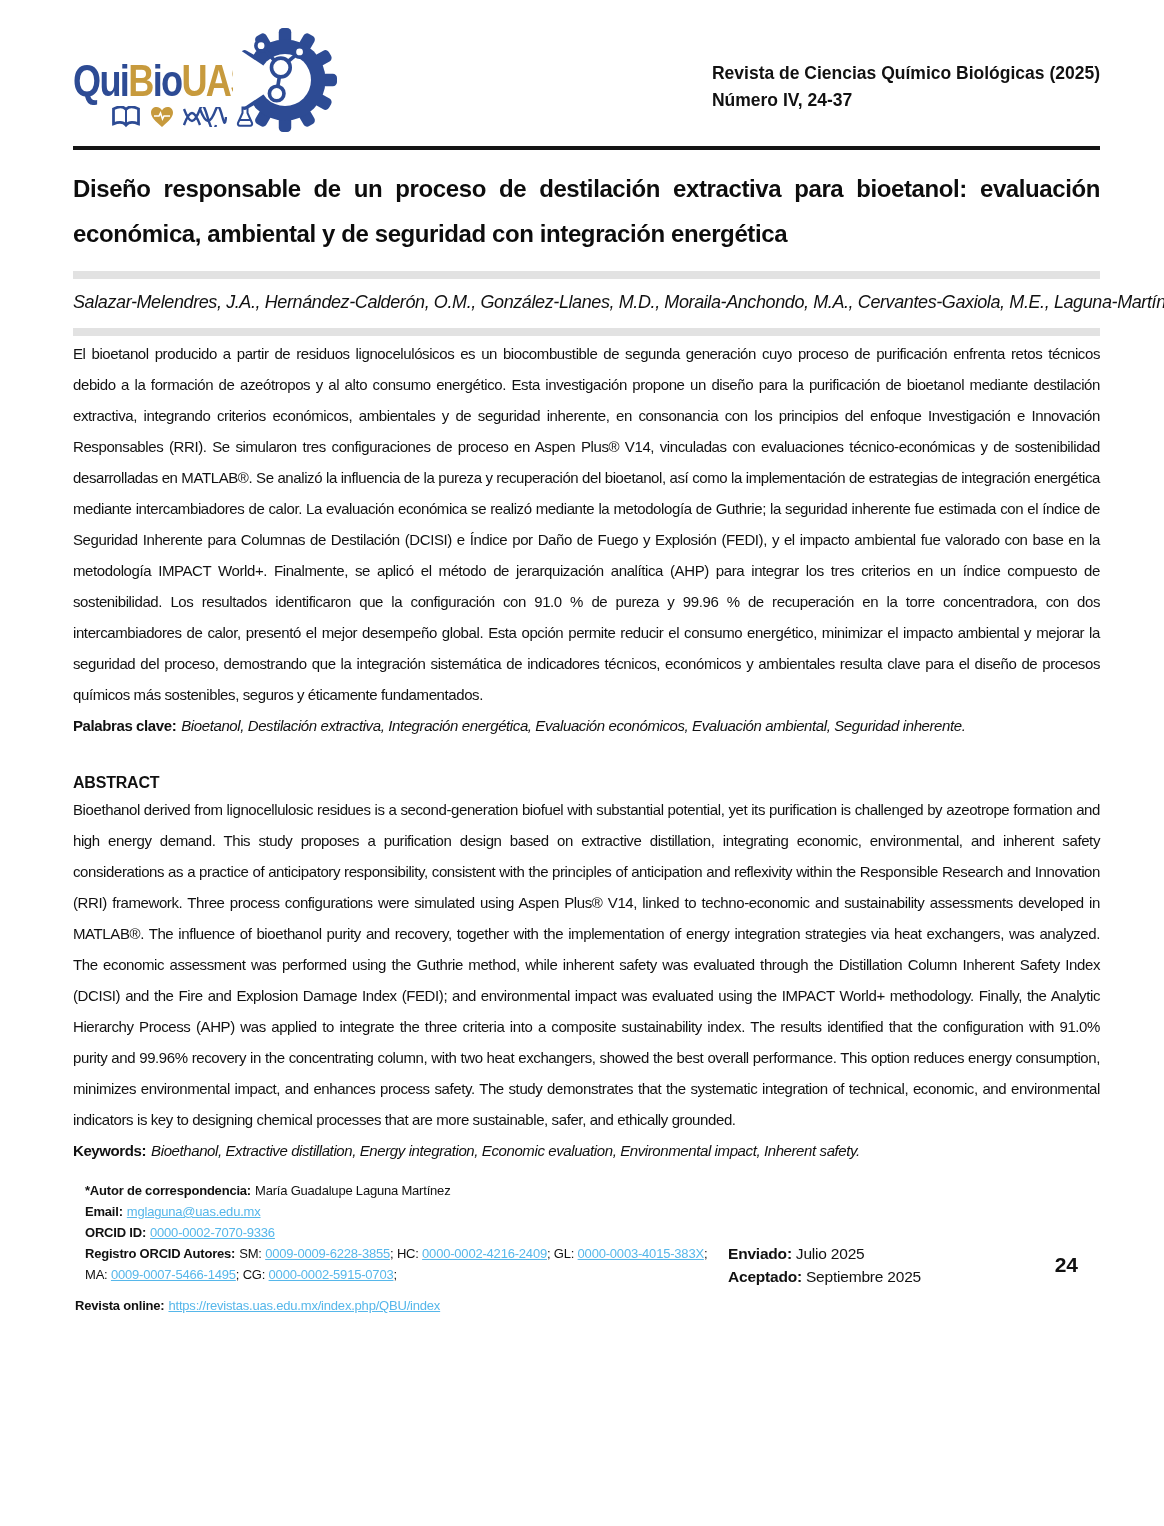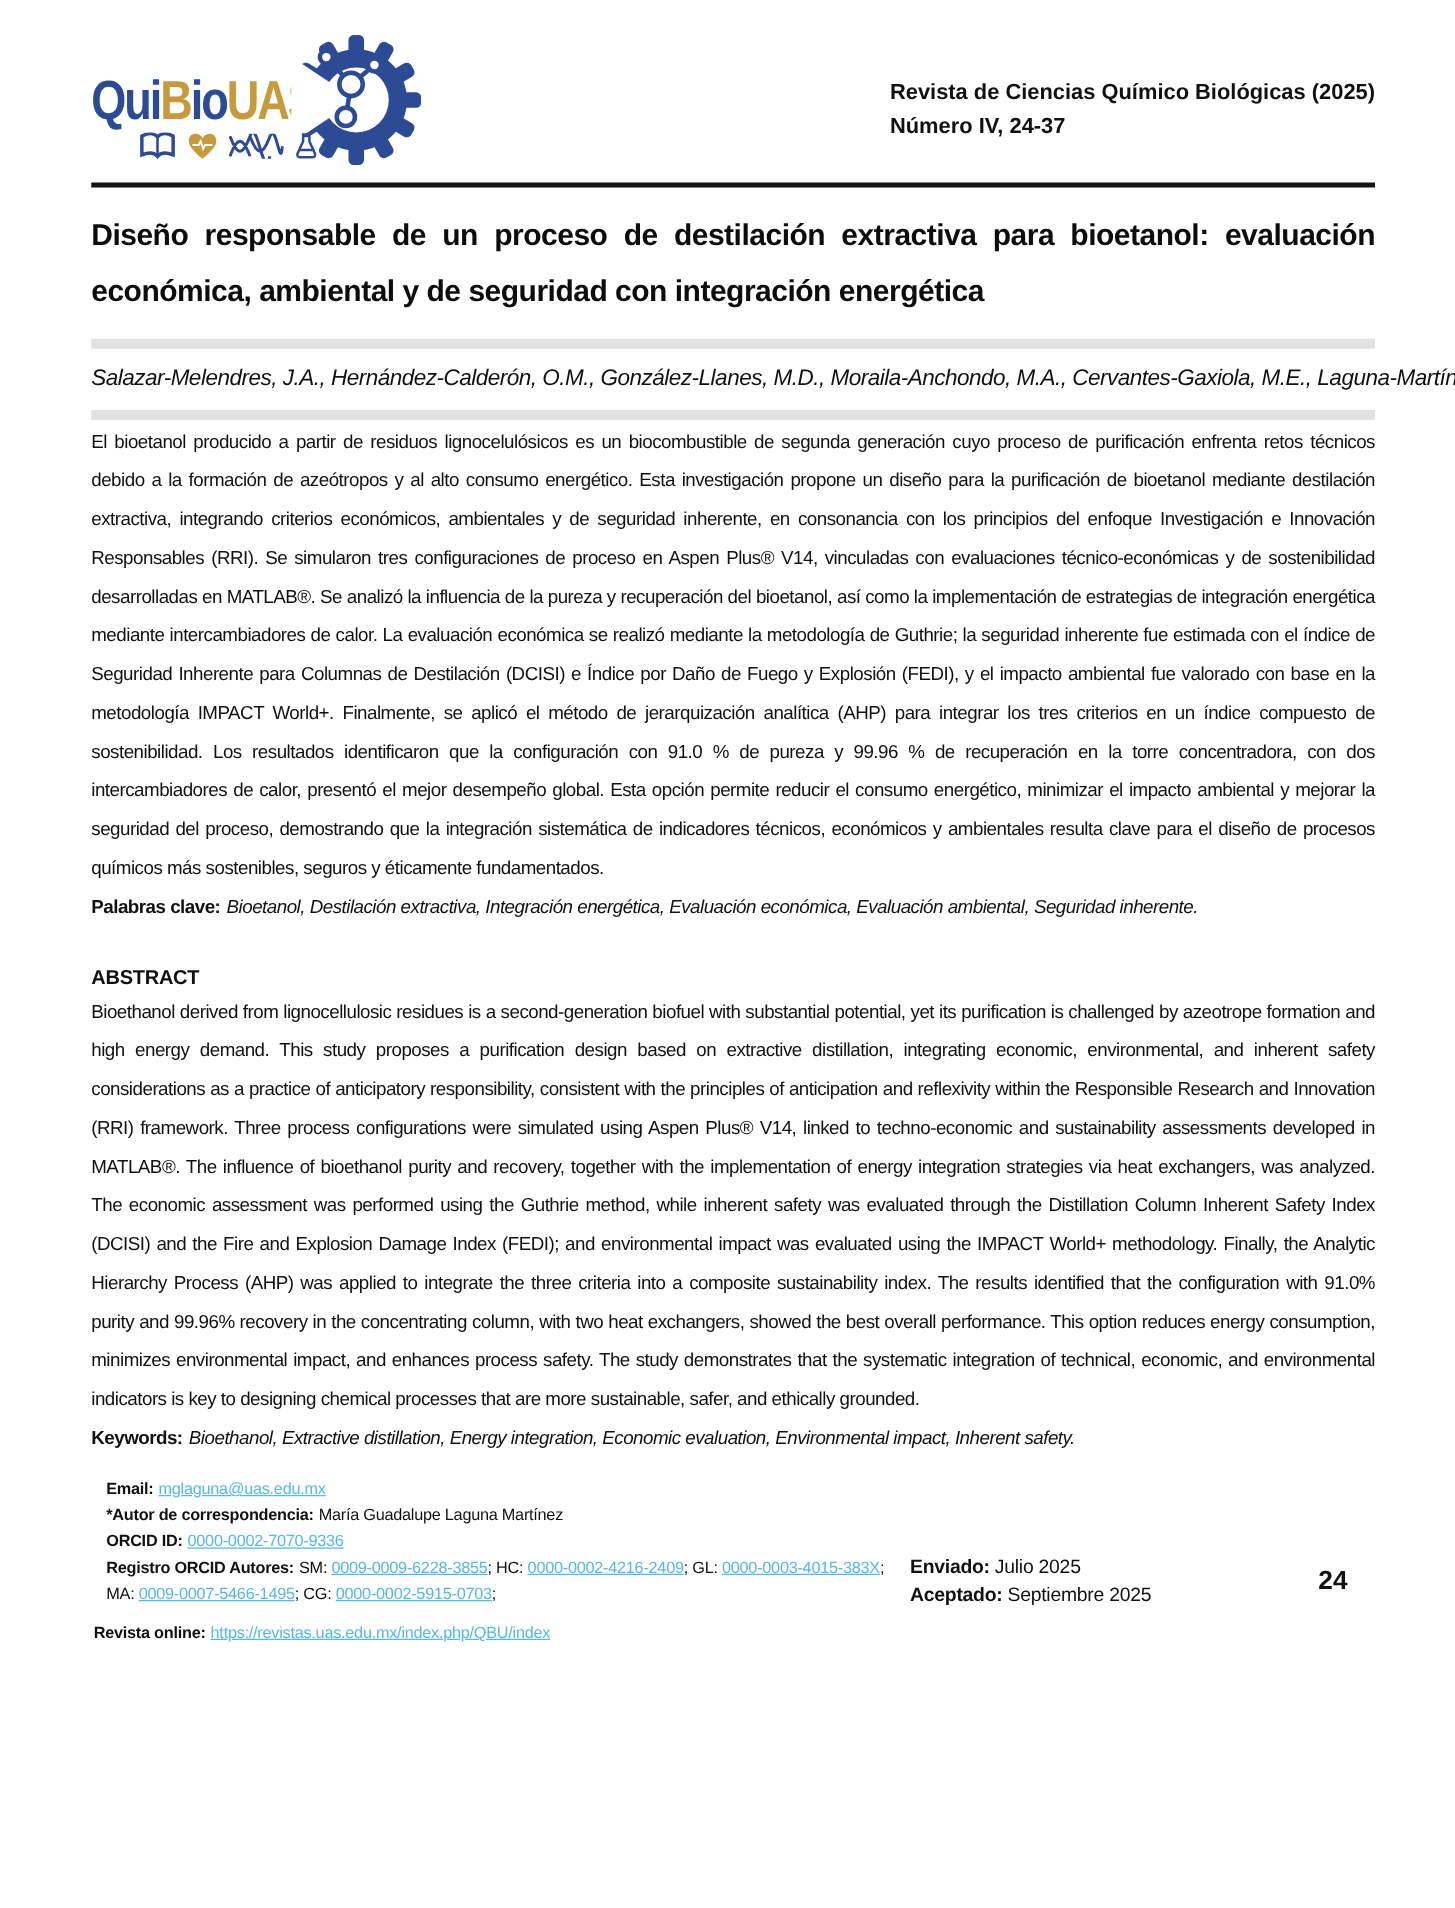--- a/index.html
+++ b/index.html
@@ -128,30 +128,30 @@
 
   <p class="title-es">Diseño responsable de un proceso de destilación extractiva para bioetanol: evaluación económica, ambiental y de seguridad con integración energética</p>
 
   <div class="graybar"></div>
 
   <p class="authors">Salazar-Melendres, J.A., Hernández-Calderón, O.M., González-Llanes, M.D., Moraila-Anchondo, M.A., Cervantes-Gaxiola, M.E., Laguna-Martínez, M.G.*</p>
 
   <div class="graybar"></div>
 
   <p class="body-p">El bioetanol producido a partir de residuos lignocelulósicos es un biocombustible de segunda generación cuyo proceso de purificación enfrenta retos técnicos debido a la formación de azeótropos y al alto consumo energético. Esta investigación propone un diseño para la purificación de bioetanol mediante destilación extractiva, integrando criterios económicos, ambientales y de seguridad inherente, en consonancia con los principios del enfoque Investigación e Innovación Responsables (RRI). Se simularon tres configuraciones de proceso en Aspen Plus® V14, vinculadas con evaluaciones técnico-económicas y de sostenibilidad desarrolladas en MATLAB®. Se analizó la influencia de la pureza y recuperación del bioetanol, así como la implementación de estrategias de integración energética mediante intercambiadores de calor. La evaluación económica se realizó mediante la metodología de Guthrie; la seguridad inherente fue estimada con el índice de Seguridad Inherente para Columnas de Destilación (DCISI) e Índice por Daño de Fuego y Explosión (FEDI), y el impacto ambiental fue valorado con base en la metodología IMPACT World+. Finalmente, se aplicó el método de jerarquización analítica (AHP) para integrar los tres criterios en un índice compuesto de sostenibilidad. Los resultados identificaron que la configuración con 91.0 % de pureza y 99.96 % de recuperación en la torre concentradora, con dos intercambiadores de calor, presentó el mejor desempeño global. Esta opción permite reducir el consumo energético, minimizar el impacto ambiental y mejorar la seguridad del proceso, demostrando que la integración sistemática de indicadores técnicos, económicos y ambientales resulta clave para el diseño de procesos químicos más sostenibles, seguros y éticamente fundamentados.</p>
-  <p class="kw-p"><b>Palabras clave:</b><i>Bioetanol, Destilación extractiva, Integración energética, Evaluación económica, Evaluación ambiental, Seguridad inherente.</i></p>
+  <p class="kw-p"><b>Palabras clave:</b><i>Bioetanol, Destilación extractiva, Integración energética, Evaluación económicos, Evaluación ambiental, Seguridad inherente.</i></p>
 
   <p class="sec-h">ABSTRACT</p>
   <p class="body-p">Bioethanol derived from lignocellulosic residues is a second-generation biofuel with substantial potential, yet its purification is challenged by azeotrope formation and high energy demand. This study proposes a purification design based on extractive distillation, integrating economic, environmental, and inherent safety considerations as a practice of anticipatory responsibility, consistent with the principles of anticipation and reflexivity within the Responsible Research and Innovation (RRI) framework. Three process configurations were simulated using Aspen Plus® V14, linked to techno-economic and sustainability assessments developed in MATLAB®. The influence of bioethanol purity and recovery, together with the implementation of energy integration strategies via heat exchangers, was analyzed. The economic assessment was performed using the Guthrie method, while inherent safety was evaluated through the Distillation Column Inherent Safety Index (DCISI) and the Fire and Explosion Damage Index (FEDI); and environmental impact was evaluated using the IMPACT World+ methodology. Finally, the Analytic Hierarchy Process (AHP) was applied to integrate the three criteria into a composite sustainability index. The results identified that the configuration with 91.0% purity and 99.96% recovery in the concentrating column, with two heat exchangers, showed the best overall performance. This option reduces energy consumption, minimizes environmental impact, and enhances process safety. The study demonstrates that the systematic integration of technical, economic, and environmental indicators is key to designing chemical processes that are more sustainable, safer, and ethically grounded.</p>
   <p class="kw-p"><b>Keywords:</b><i>Bioethanol, Extractive distillation, Energy integration, Economic evaluation, Environmental impact, Inherent safety.</i></p>
 
   <div class="footer-flex">
     <div class="footer-left">
+      <p class="f-line"><b>*Autor de correspondencia:</b><span>María Guadalupe Laguna Martínez</span></p>
       <p class="f-line"><b>Email:</b><a class="lnk" href="#">mglaguna@uas.edu.mx</a></p>
-      <p class="f-line"><b>*Autor de correspondencia:</b><span>María Guadalupe Laguna Martínez</span></p>
       <p class="f-line"><b>ORCID ID:</b><a class="lnk" href="#">0000-0002-7070-9336</a></p>
       <p class="f-line"><b>Registro ORCID Autores:</b><span>SM:</span> <a class="lnk" href="#">0009-0009-6228-3855</a><span>;</span> <span>HC:</span> <a class="lnk" href="#">0000-0002-4216-2409</a><span>;</span> <span>GL:</span> <a class="lnk" href="#">0000-0003-4015-383X</a><span>;</span><br><span>MA:</span> <a class="lnk" href="#">0009-0007-5466-1495</a><span>;</span> <span>CG:</span> <a class="lnk" href="#">0000-0002-5915-0703</a><span>;</span></p>
       <p class="f-line revista"><b>Revista online:</b><a class="lnk" href="#">https://revistas.uas.edu.mx/index.php/QBU/index</a></p>
     </div>
     <div class="footer-right">
       <div class="dates">
         <p><b>Enviado:</b><span>Julio 2025</span></p>
         <p><b>Aceptado:</b><span>Septiembre 2025</span></p>
       </div>
       <div class="pagenum">24</div>

